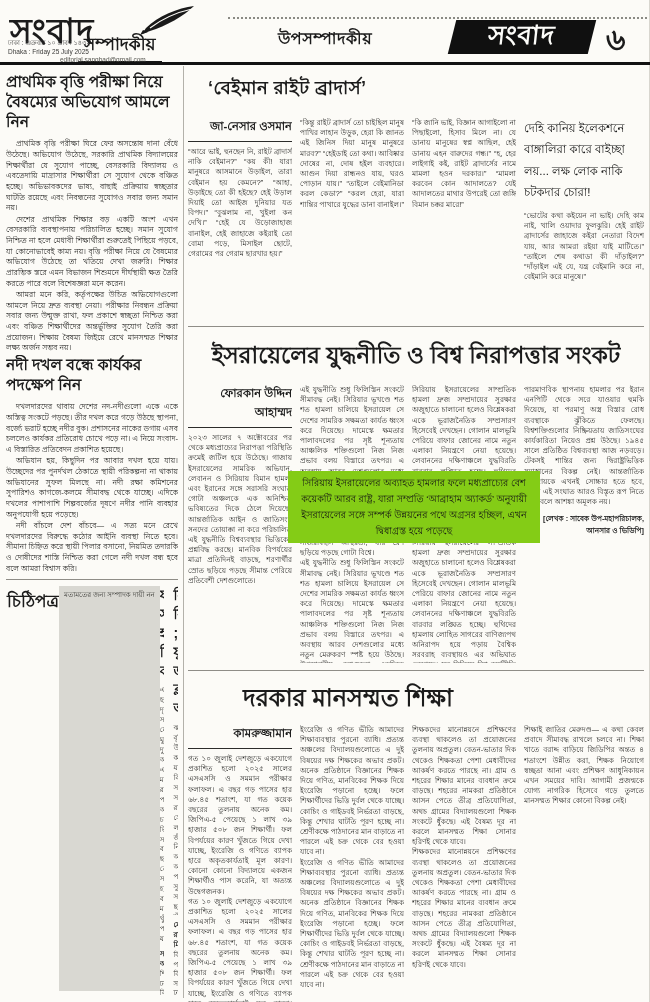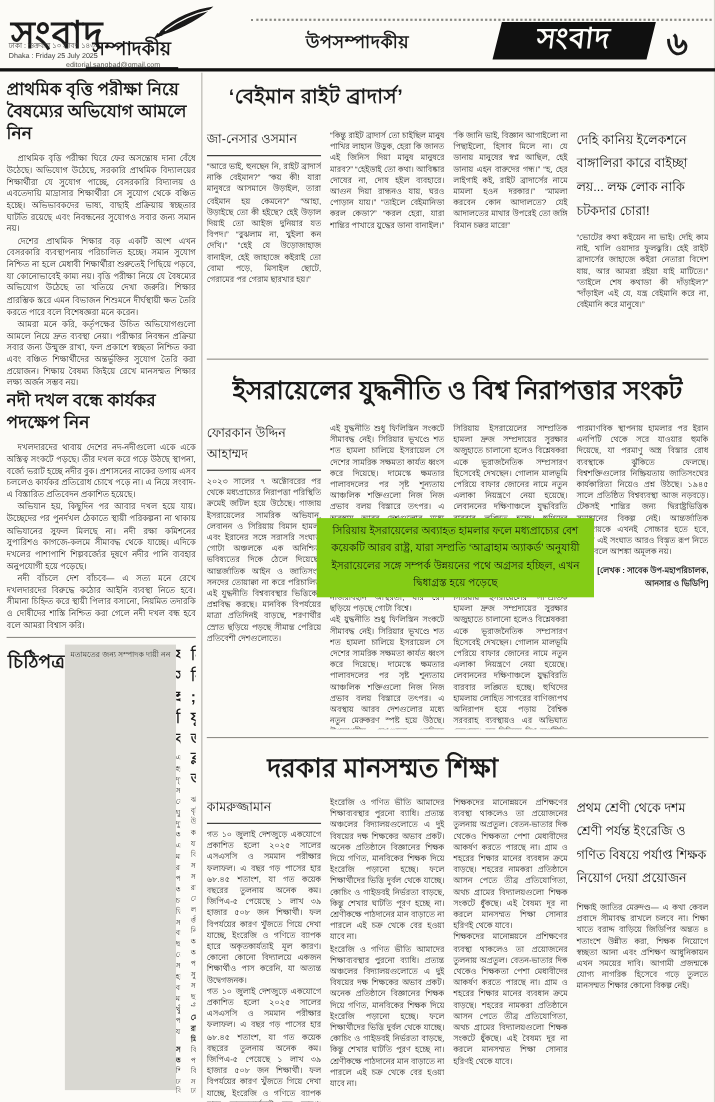--- a/index.html
+++ b/index.html
@@ -42,21 +42,21 @@
   .letter-sig { padding-top:5px; text-align:right; font-size:7.2px; font-weight:bold; line-height:1.4; }
   .letter-sig .sig2 { font-weight:normal; font-size:6.8px; color:#33332f; }
 
   
   .main { position:absolute; left:188px; top:66px; width:456px; height:936px; }
   .art { position:relative; }
   .art-rule { border-top:1px solid #8f8d87; }
   .headline-satire { font-size:18px; font-weight:bold; margin:8px 0 4px 20px; letter-spacing:.5px; }
   .headline-center { text-align:center; font-size:23px; font-weight:bold; margin:10px 0 6px 0; }
   .headline-edu { font-size:24px; font-weight:bold; margin:8px 0 4px 0; text-align:center; width:320px; }
-  .byline { font-size:11.5px; font-weight:normal; border-bottom:1px solid #2c2c2a; padding-bottom:4px; margin-bottom:5px; }
+  .byline { font-size:11.5px; font-weight:bold; border-bottom:1px solid #2c2c2a; padding-bottom:4px; margin-bottom:5px;text-align:right; }
   .cols { position:absolute; }
   .colp { font-size:7.3px; line-height:1.4; text-align:justify; color:#262624; }
   .genre-tag { border:1.5px solid #1e1e1c; background:#fff; text-align:center; font-weight:bold; font-size:11.5px; padding:3px 2px; margin:5px 2px; }
   .pq-large { font-size:11.5px; line-height:1.85; text-align:left; color:#141414; }
   .pq-overlay { position:absolute; background:#84cc16; z-index:2; display:flex; align-items:center; }
   .pq-mid { font-size:9.5px; line-height:1.7; text-align:center; color:#141414; }
   .credit { font-size:7.3px; font-weight:bold; text-align:right; margin-top:6px; }
 </style>
 </head>
 <body>
@@ -185,19 +185,18 @@
       </div>
       <div class="cols" style="left:112px;top:46px;width:104px;height:300px;overflow:hidden;">
         <p class="colp">ইংরেজি ও গণিত ভীতি আমাদের শিক্ষাব্যবস্থার পুরনো ব্যাধি। প্রত্যন্ত অঞ্চলের বিদ্যালয়গুলোতে এ দুই বিষয়ের দক্ষ শিক্ষকের অভাব প্রকট। অনেক প্রতিষ্ঠানে বিজ্ঞানের শিক্ষক দিয়ে গণিত, মানবিকের শিক্ষক দিয়ে ইংরেজি পড়ানো হচ্ছে। ফলে শিক্ষার্থীদের ভিত্তি দুর্বল থেকে যাচ্ছে। কোচিং ও গাইডবই নির্ভরতা বাড়ছে, কিন্তু শেখার ঘাটতি পূরণ হচ্ছে না। শ্রেণীকক্ষে পাঠদানের মান বাড়াতে না পারলে এই চক্র থেকে বের হওয়া যাবে না।</p>
         <p class="colp">ইংরেজি ও গণিত ভীতি আমাদের শিক্ষাব্যবস্থার পুরনো ব্যাধি। প্রত্যন্ত অঞ্চলের বিদ্যালয়গুলোতে এ দুই বিষয়ের দক্ষ শিক্ষকের অভাব প্রকট। অনেক প্রতিষ্ঠানে বিজ্ঞানের শিক্ষক দিয়ে গণিত, মানবিকের শিক্ষক দিয়ে ইংরেজি পড়ানো হচ্ছে। ফলে শিক্ষার্থীদের ভিত্তি দুর্বল থেকে যাচ্ছে। কোচিং ও গাইডবই নির্ভরতা বাড়ছে, কিন্তু শেখার ঘাটতি পূরণ হচ্ছে না। শ্রেণীকক্ষে পাঠদানের মান বাড়াতে না পারলে এই চক্র থেকে বের হওয়া যাবে না।</p>
       </div>
       <div class="cols" style="left:224px;top:46px;width:104px;height:300px;overflow:hidden;">
         <p class="colp">শিক্ষকদের মানোন্নয়নে প্রশিক্ষণের ব্যবস্থা থাকলেও তা প্রয়োজনের তুলনায় অপ্রতুল। বেতন-ভাতার দিক থেকেও শিক্ষকতা পেশা মেধাবীদের আকর্ষণ করতে পারছে না। গ্রাম ও শহরের শিক্ষার মানের ব্যবধান ক্রমে বাড়ছে। শহরের নামকরা প্রতিষ্ঠানে আসন পেতে তীব্র প্রতিযোগিতা, অথচ গ্রামের বিদ্যালয়গুলো শিক্ষক সংকটে ধুঁকছে। এই বৈষম্য দূর না করলে মানসম্মত শিক্ষা সোনার হরিণই থেকে যাবে।</p>
         <p class="colp">শিক্ষকদের মানোন্নয়নে প্রশিক্ষণের ব্যবস্থা থাকলেও তা প্রয়োজনের তুলনায় অপ্রতুল। বেতন-ভাতার দিক থেকেও শিক্ষকতা পেশা মেধাবীদের আকর্ষণ করতে পারছে না। গ্রাম ও শহরের শিক্ষার মানের ব্যবধান ক্রমে বাড়ছে। শহরের নামকরা প্রতিষ্ঠানে আসন পেতে তীব্র প্রতিযোগিতা, অথচ গ্রামের বিদ্যালয়গুলো শিক্ষক সংকটে ধুঁকছে। এই বৈষম্য দূর না করলে মানসম্মত শিক্ষা সোনার হরিণই থেকে যাবে।</p>
       </div>
       <div class="cols" style="left:336px;top:46px;width:120px;height:300px;overflow:hidden;">
-        <div class="pq-large" style="margin-bottom:10px;">প্রথম শ্রেণী থেকে দশম শ্রেণী পর্যন্ত ইংরেজি ও গণিত বিষয়ে পর্যাপ্ত শিক্ষক নিয়োগ দেয়া প্রয়োজন</div>
         <p class="colp">শিক্ষাই জাতির মেরুদণ্ড— এ কথা কেবল প্রবাদে সীমাবদ্ধ রাখলে চলবে না। শিক্ষা খাতে বরাদ্দ বাড়িয়ে জিডিপির অন্তত ৪ শতাংশে উন্নীত করা, শিক্ষক নিয়োগে স্বচ্ছতা আনা এবং প্রশিক্ষণ আধুনিকায়ন এখন সময়ের দাবি। আগামী প্রজন্মকে যোগ্য নাগরিক হিসেবে গড়ে তুলতে মানসম্মত শিক্ষার কোনো বিকল্প নেই।</p>
       </div>
     </article>
 
   </main>
 </div>
 
 </body></html>

